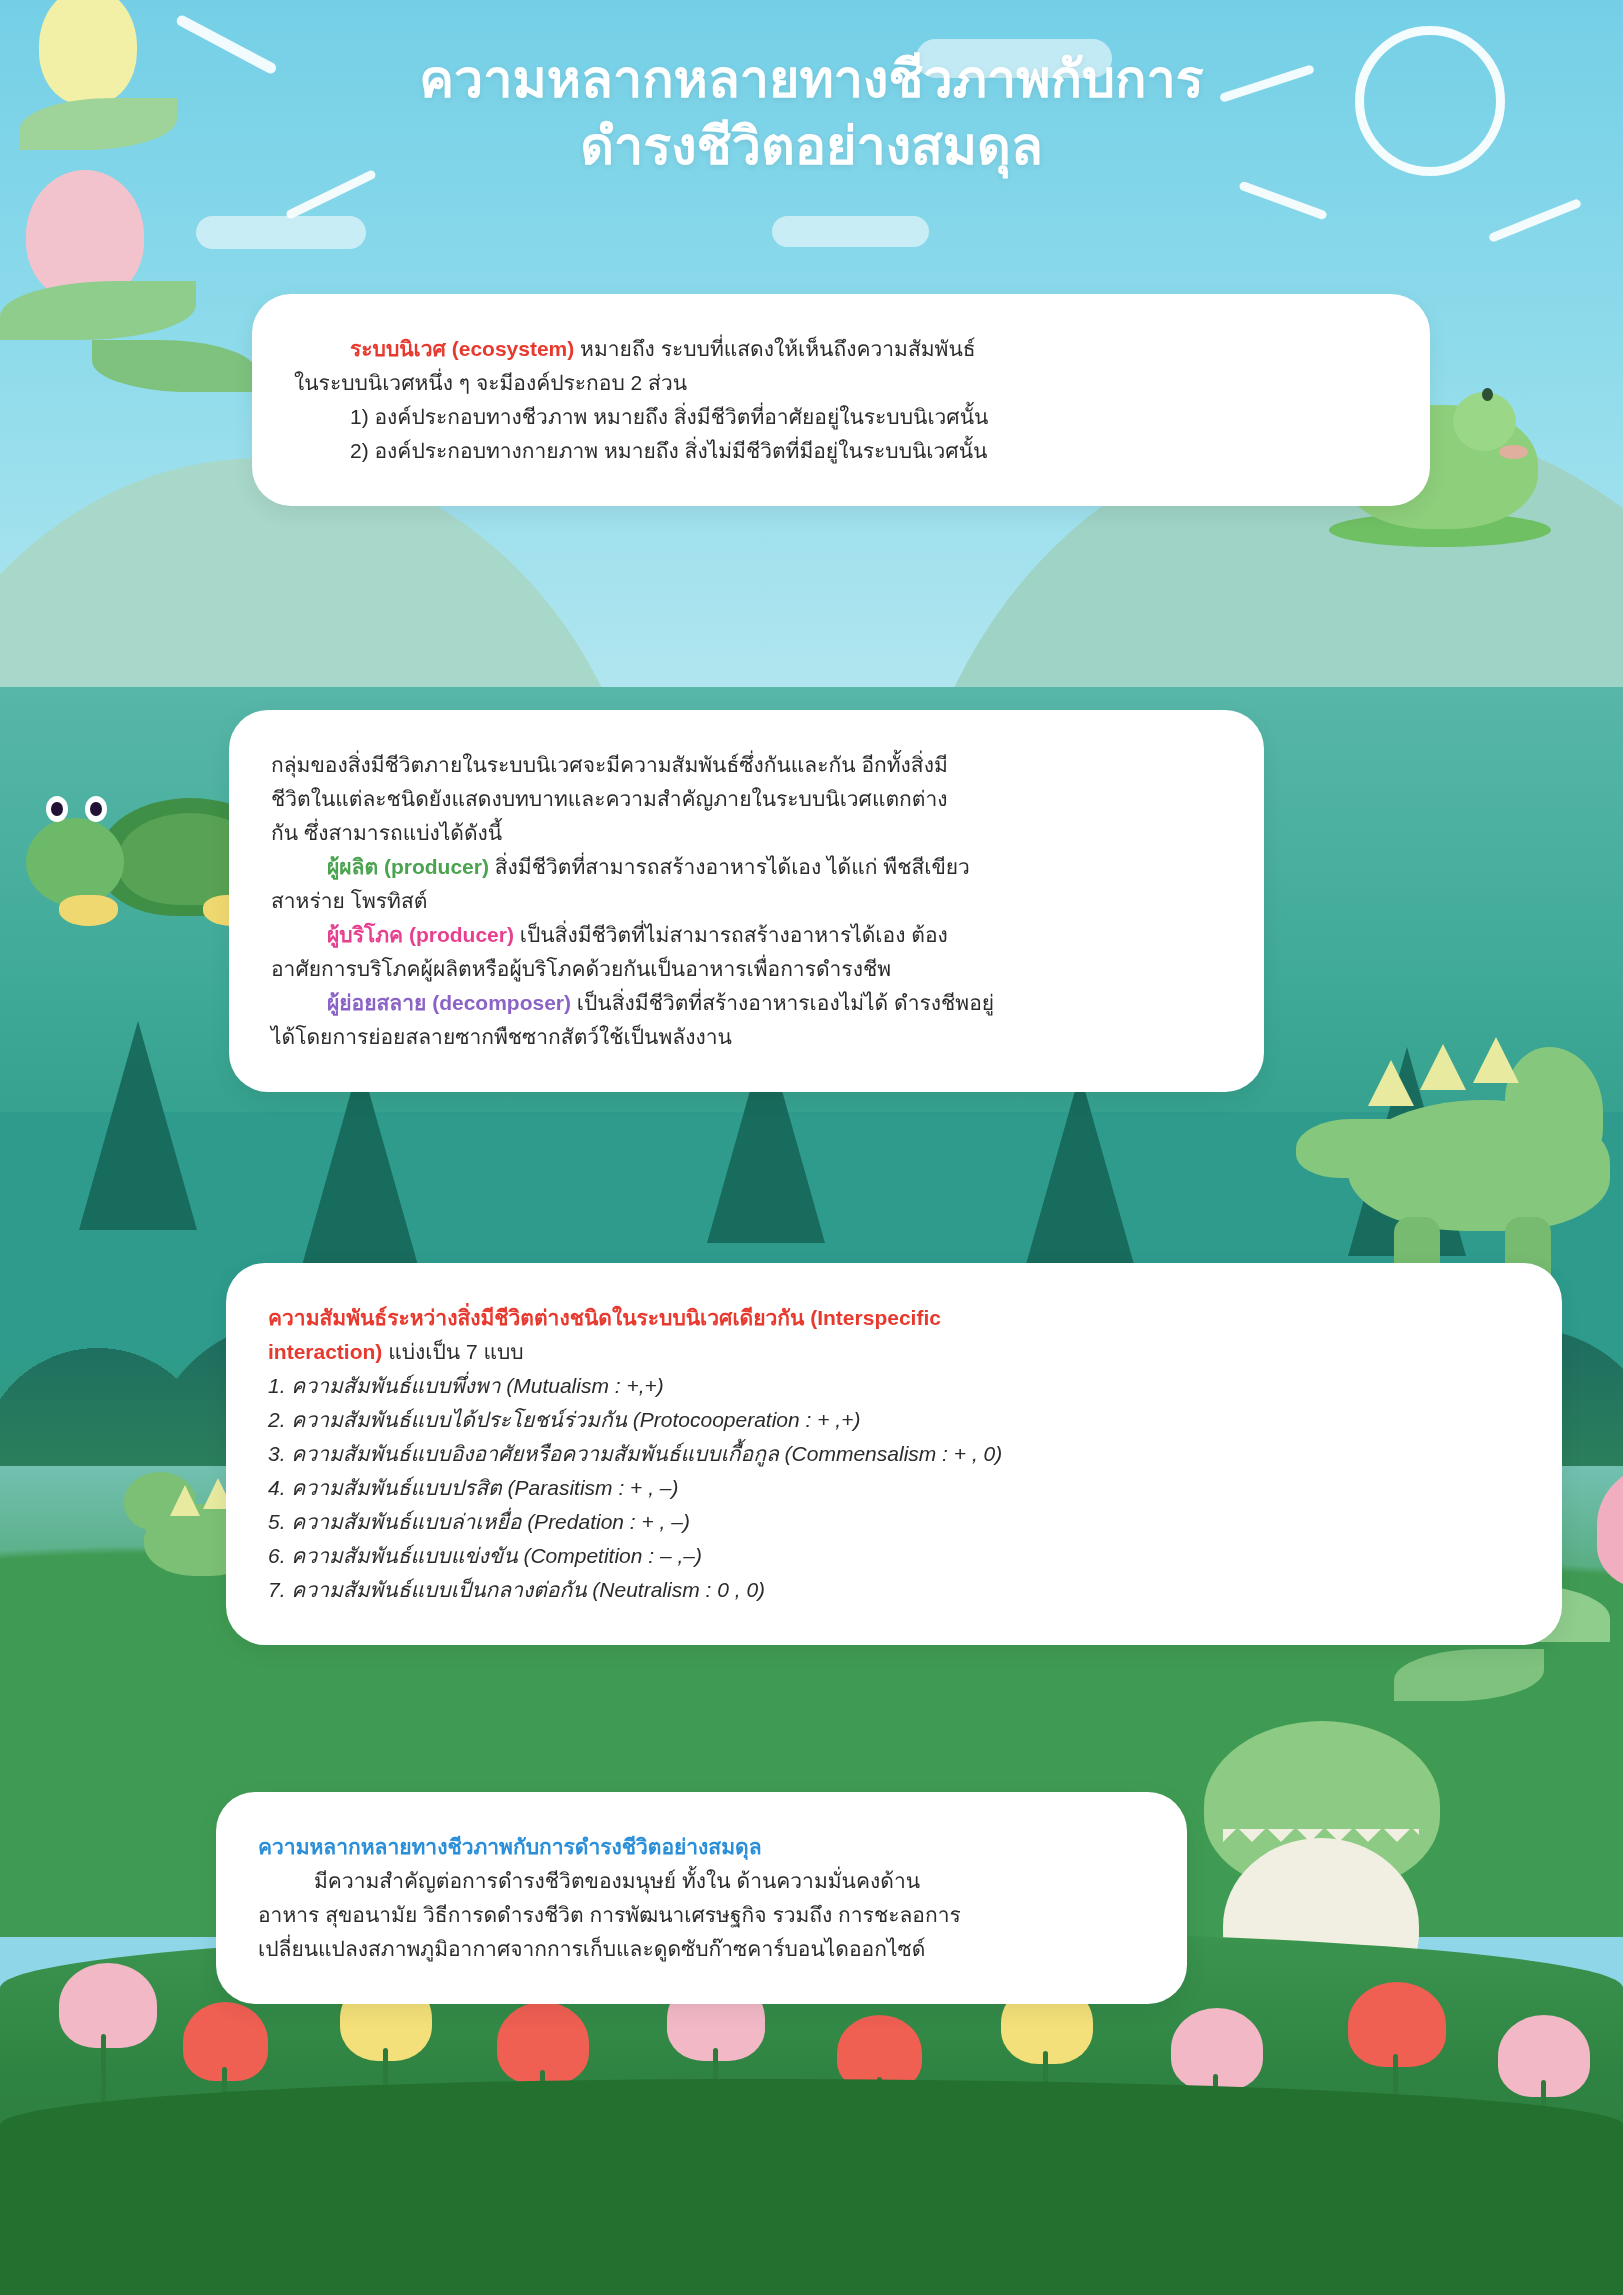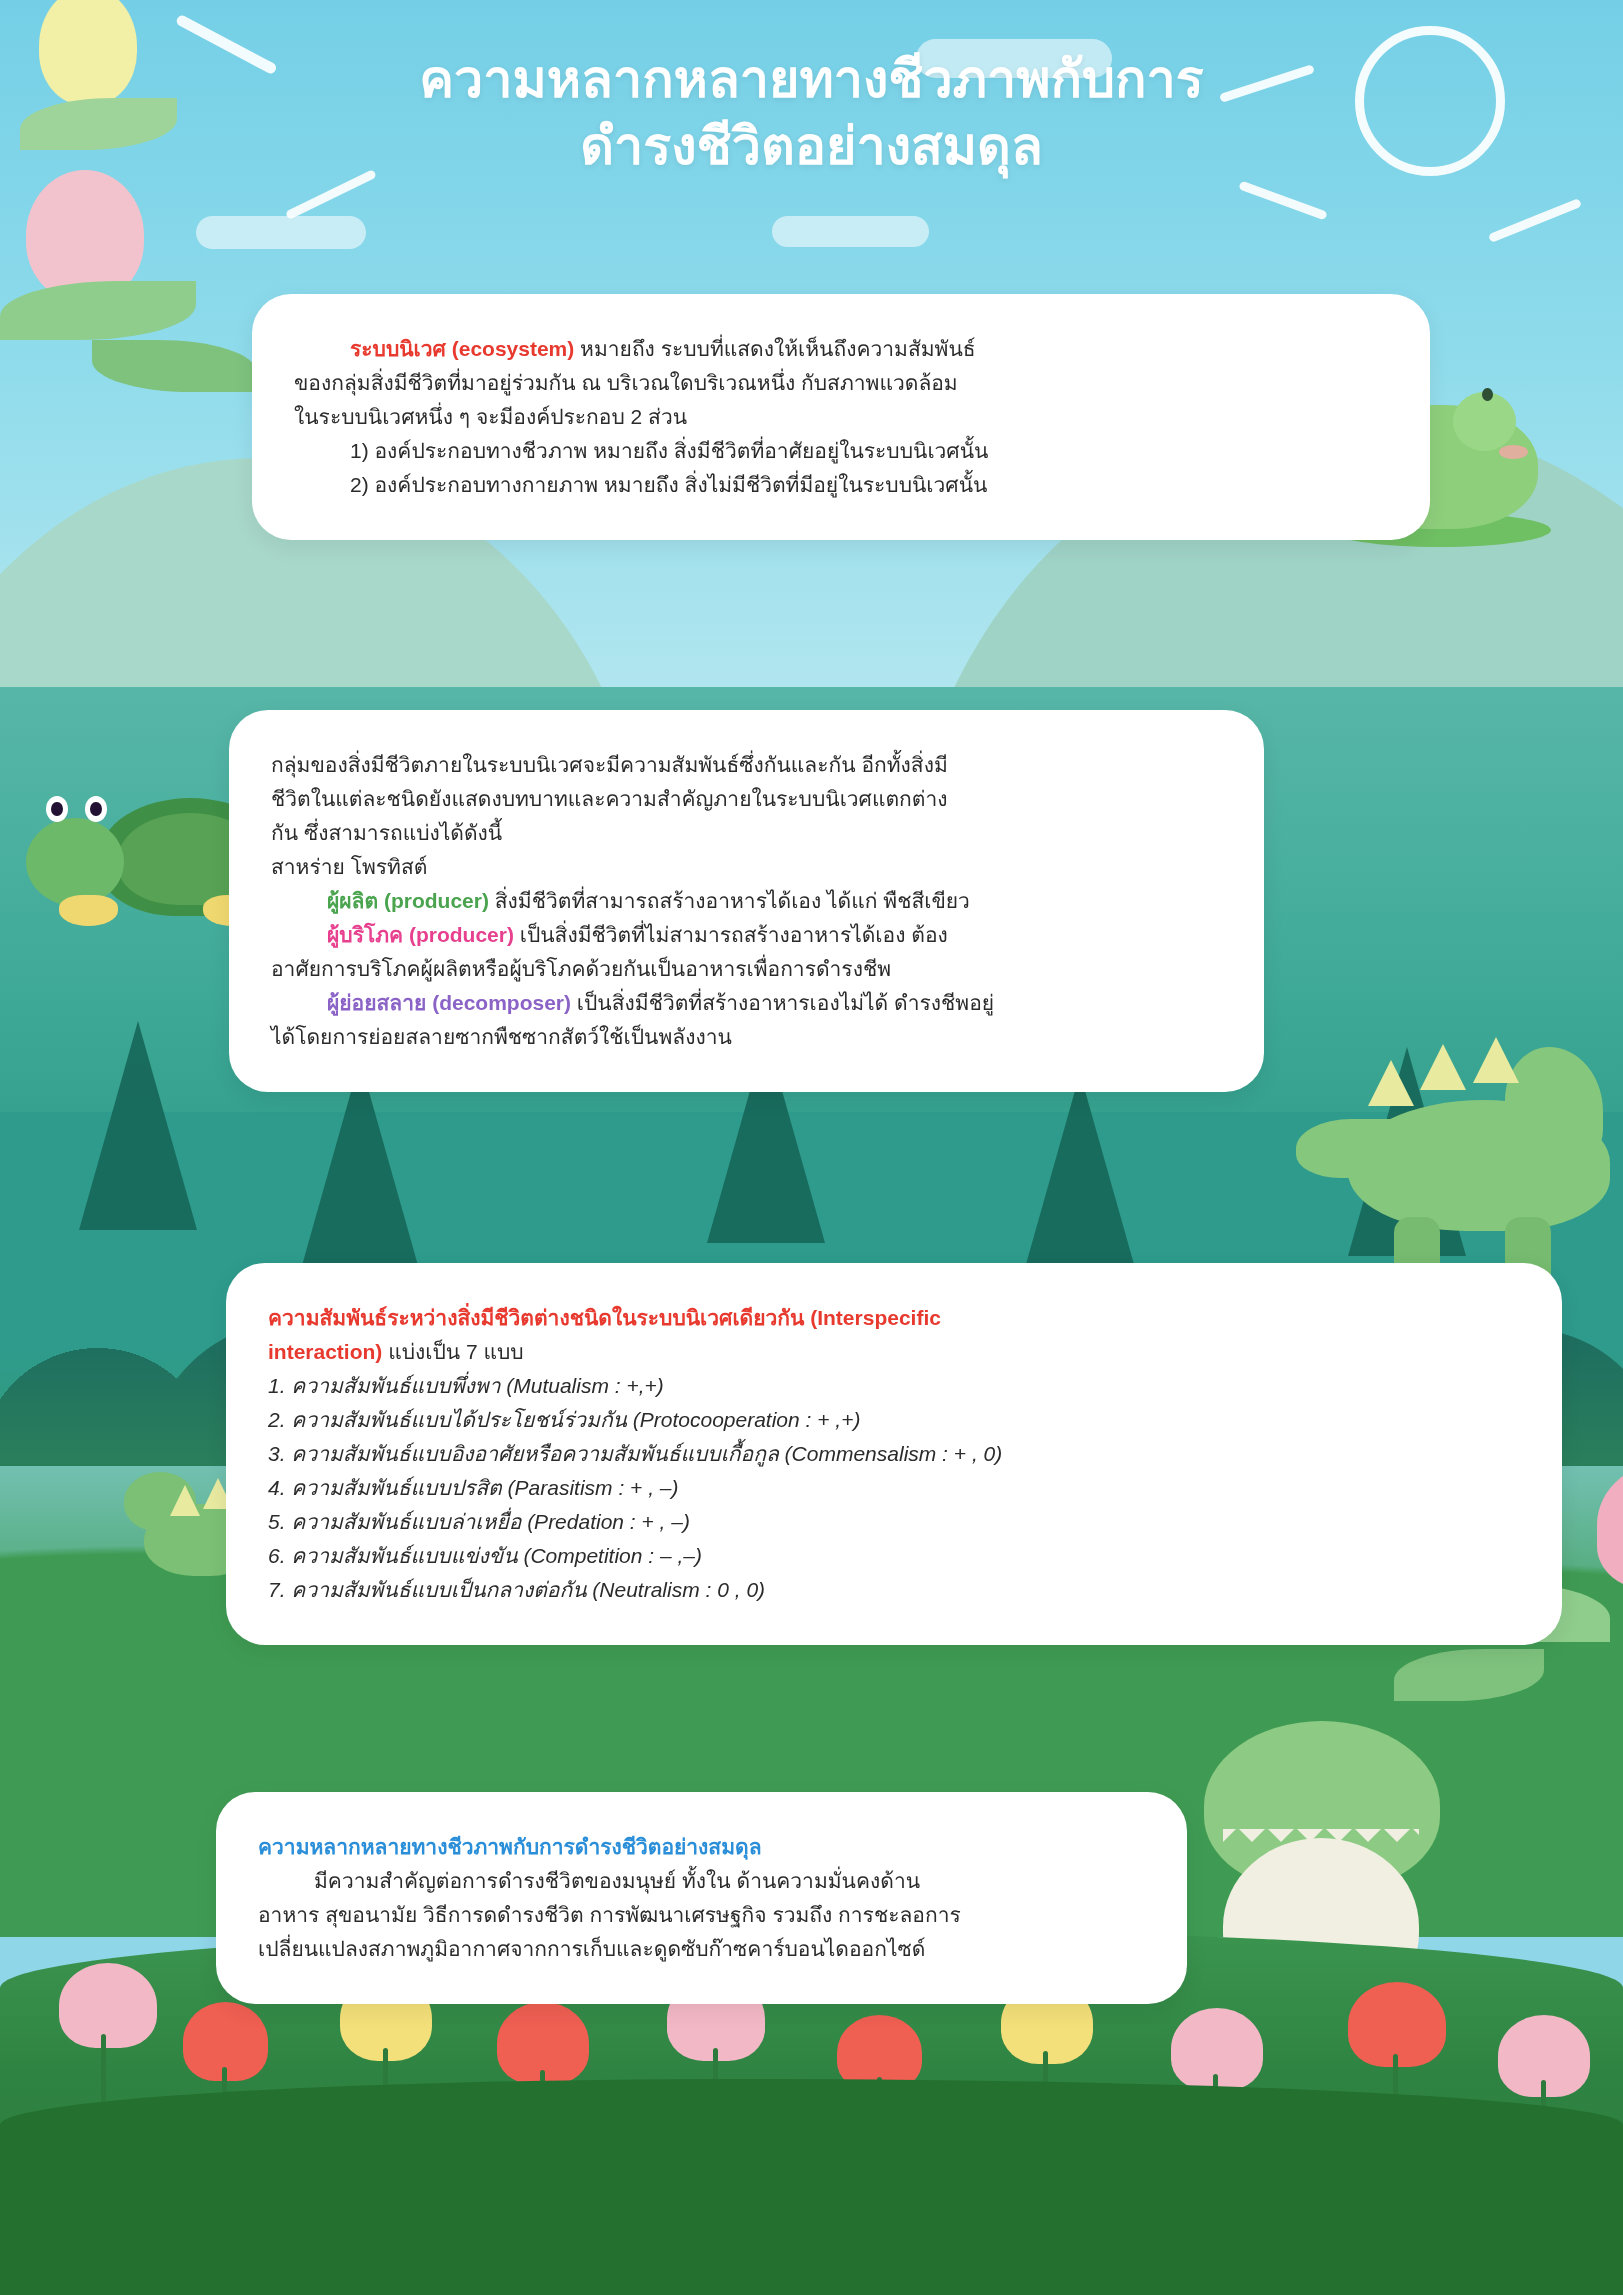--- a/index.html
+++ b/index.html
@@ -390,34 +390,33 @@
 
   <div class="title">
     <div>ความหลากหลายทางชีวภาพกับการ</div>
     <div>ดำรงชีวิตอย่างสมดุล</div>
   </div>
 
   <div class="card" id="card1">
     <p>
       <span class="indent"></span><span class="kw-red">ระบบนิเวศ (ecosystem)</span><span> หมายถึง ระบบที่แสดงให้เห็นถึงความสัมพันธ์</span>
     </p>
-    <p>ของกลุ่มสิ่งมีชีวิตที่มาอยู่ร่วมกัน ณ บริเวณใดบริเวณหนึ่ง กับสภาพแวดล้อม</p>
     <p>ในระบบนิเวศหนึ่ง ๆ จะมีองค์ประกอบ 2 ส่วน</p>
     <p><span class="indent"></span><span>1) องค์ประกอบทางชีวภาพ หมายถึง สิ่งมีชีวิตที่อาศัยอยู่ในระบบนิเวศนั้น</span></p>
     <p><span class="indent"></span><span>2) องค์ประกอบทางกายภาพ หมายถึง สิ่งไม่มีชีวิตที่มีอยู่ในระบบนิเวศนั้น</span></p>
   </div>
 
   <div class="card" id="card2">
     <p>กลุ่มของสิ่งมีชีวิตภายในระบบนิเวศจะมีความสัมพันธ์ซึ่งกันและกัน อีกทั้งสิ่งมี</p>
     <p>ชีวิตในแต่ละชนิดยังแสดงบทบาทและความสำคัญภายในระบบนิเวศแตกต่าง</p>
     <p>กัน ซึ่งสามารถแบ่งได้ดังนี้</p>
-    <p>สาหร่าย โพรทิสต์</p>
     <p>
       <span class="indent"></span><span class="kw-green">ผู้ผลิต (producer)</span><span> สิ่งมีชีวิตที่สามารถสร้างอาหารได้เอง ได้แก่ พืชสีเขียว</span>
     </p>
+    <p>สาหร่าย โพรทิสต์</p>
     <p>
       <span class="indent"></span><span class="kw-pink">ผู้บริโภค (producer)</span><span> เป็นสิ่งมีชีวิตที่ไม่สามารถสร้างอาหารได้เอง ต้อง</span>
     </p>
     <p>อาศัยการบริโภคผู้ผลิตหรือผู้บริโภคด้วยกันเป็นอาหารเพื่อการดำรงชีพ</p>
     <p>
       <span class="indent"></span><span class="kw-purple">ผู้ย่อยสลาย (decomposer)</span><span> เป็นสิ่งมีชีวิตที่สร้างอาหารเองไม่ได้ ดำรงชีพอยู่</span>
     </p>
     <p>ได้โดยการย่อยสลายซากพืชซากสัตว์ใช้เป็นพลังงาน</p>
   </div>
 

